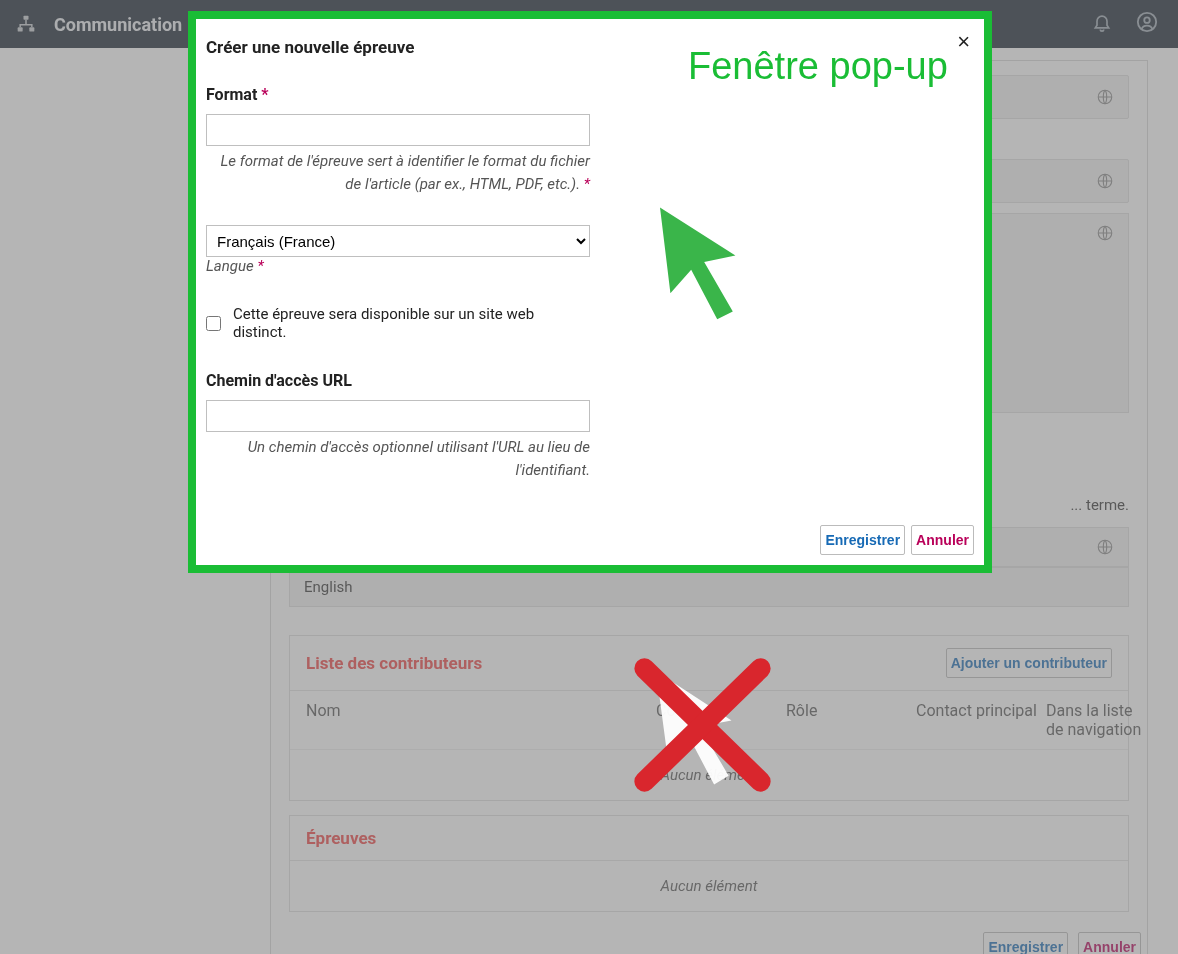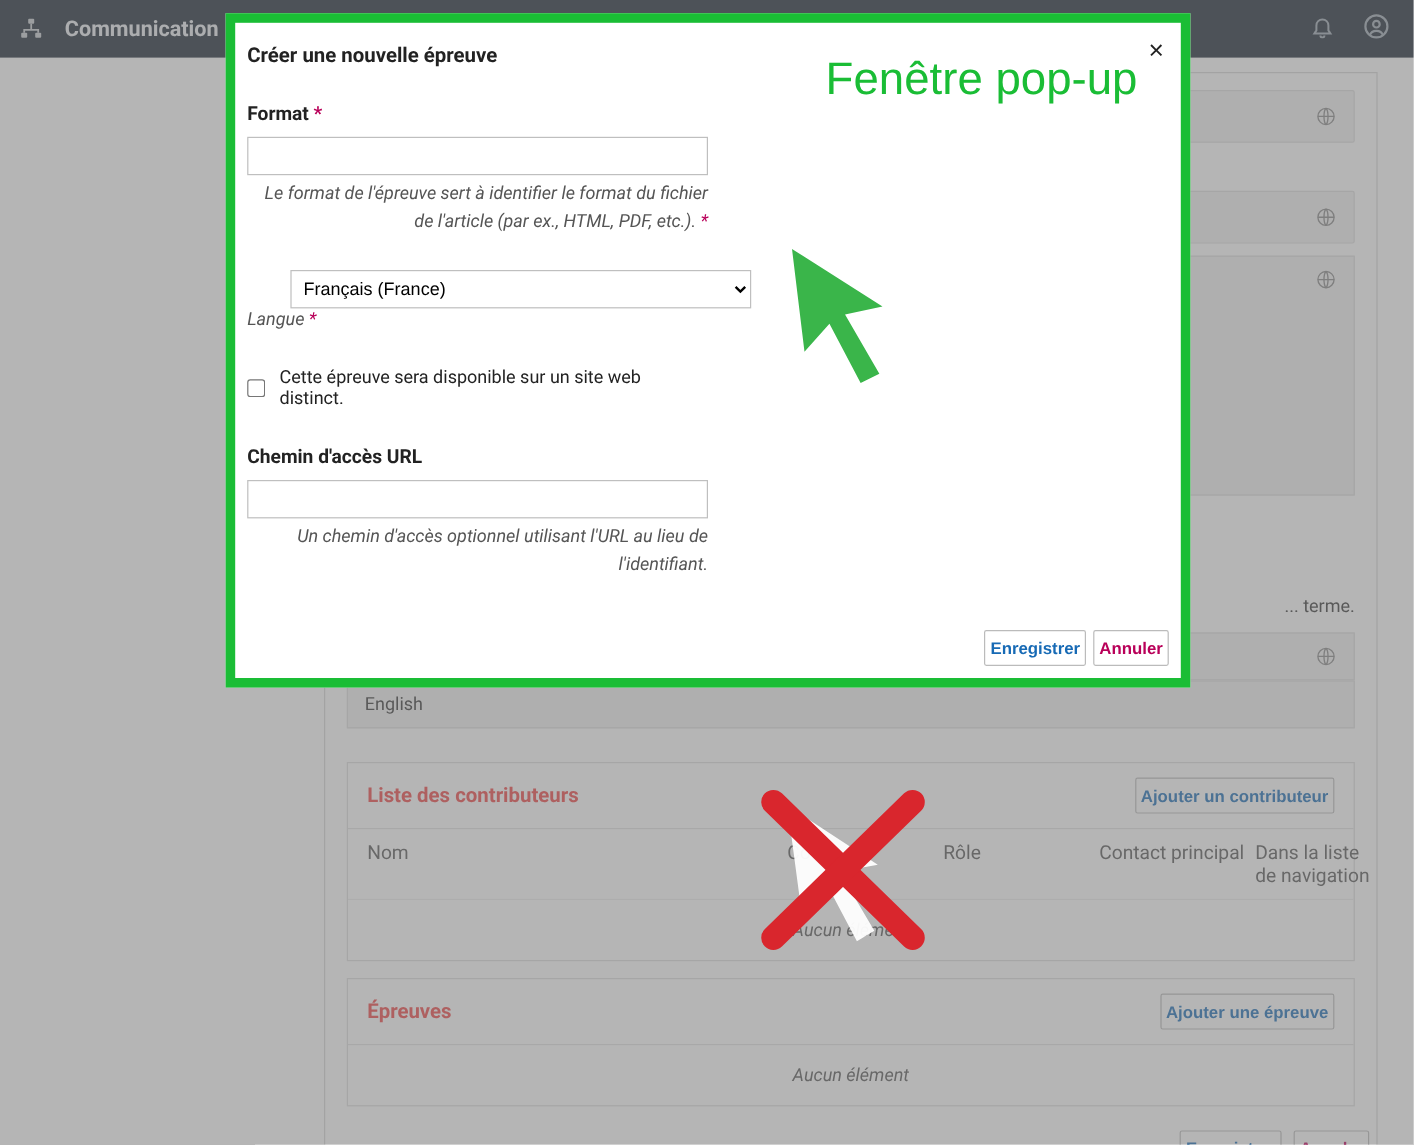--- a/index.html
+++ b/index.html
@@ -190,21 +190,20 @@
       line-height: 1.5;
       text-align: right;
     }
     .select {
       width: 100%;
       height: 32px;
       border: 1px solid #bfbfbf;
       padding: 4px 6px;
       font-size: 15px;
       background: #fff;
-      margin-left: 36px;
     }
     .sub-label {
       font-style: italic;
       color: #555;
       font-size: 15px;
     }
     .checkbox-row {
       display: flex;
       align-items: center;
       gap: 12px;
@@ -357,21 +356,20 @@
           <span>Dans la liste de navigation</span>
         </div>
         <div class="empty-row">Aucun élément</div>
       </div>
     </div>
 
     <div style="padding: 14px 18px 8px 18px;">
       <div style="border:1px solid #ddd;">
         <div class="panel-header">
           <h3>Épreuves</h3>
-          <button class="btn">Ajouter une épreuve</button>
         </div>
         <div class="empty-row">Aucun élément</div>
       </div>
     </div>
 
     <div class="bottom-buttons">
       <button class="btn">Enregistrer</button>
       <button class="btn cancel">Annuler</button>
     </div>
   </div>

